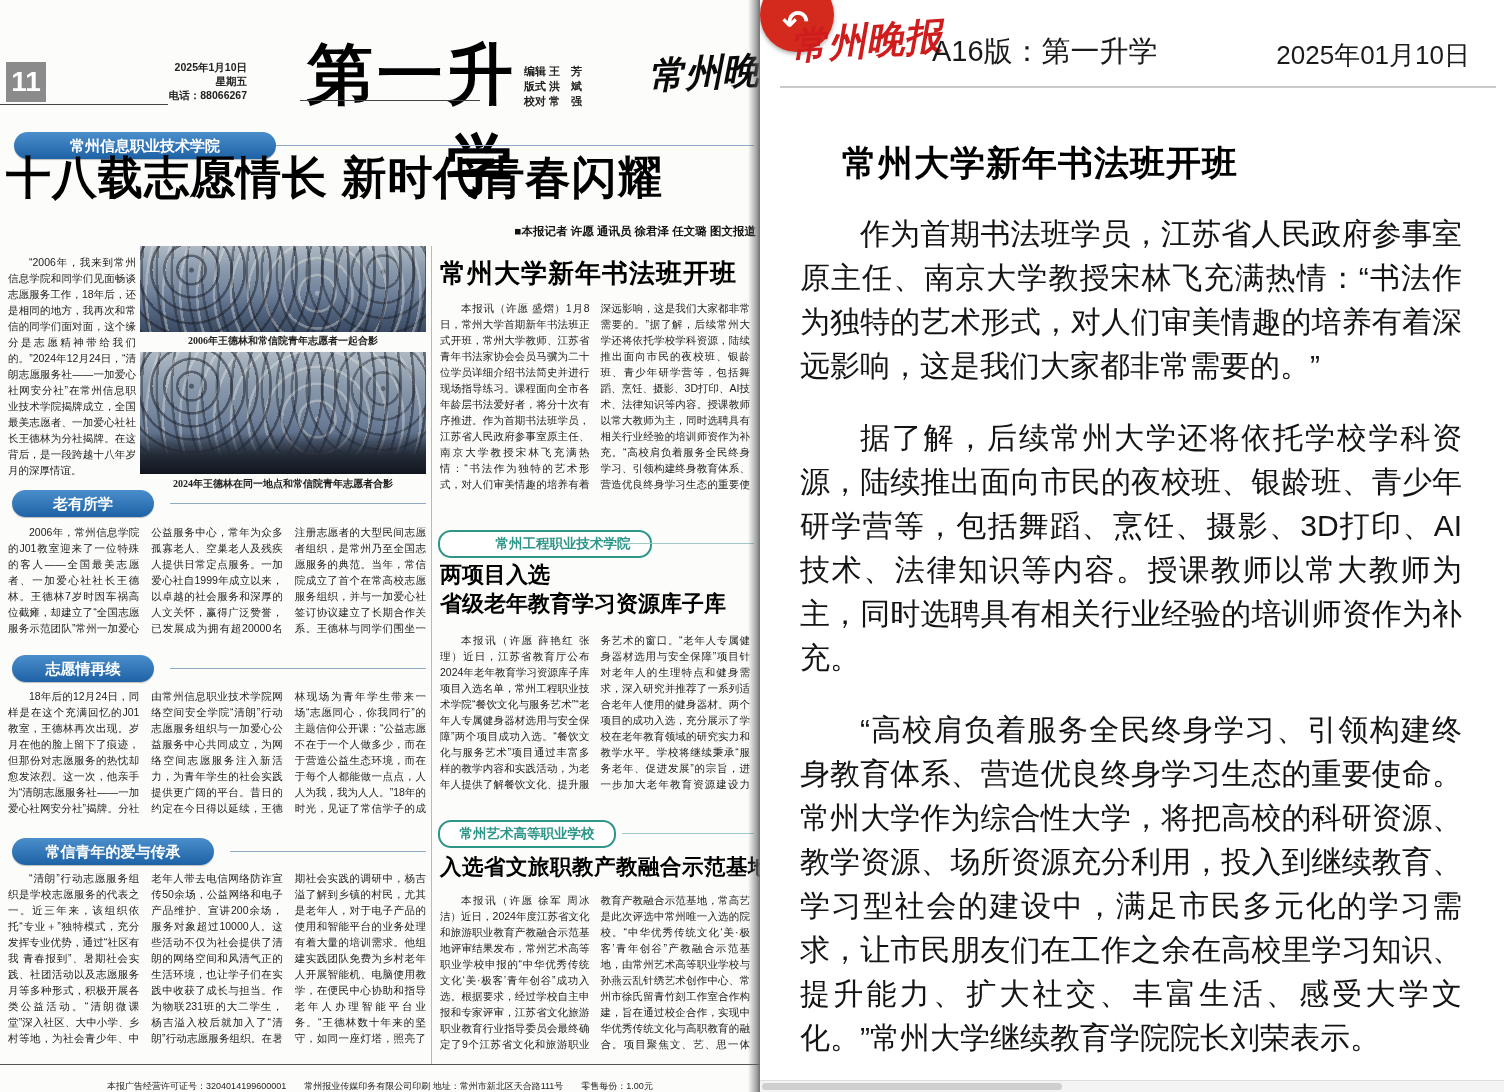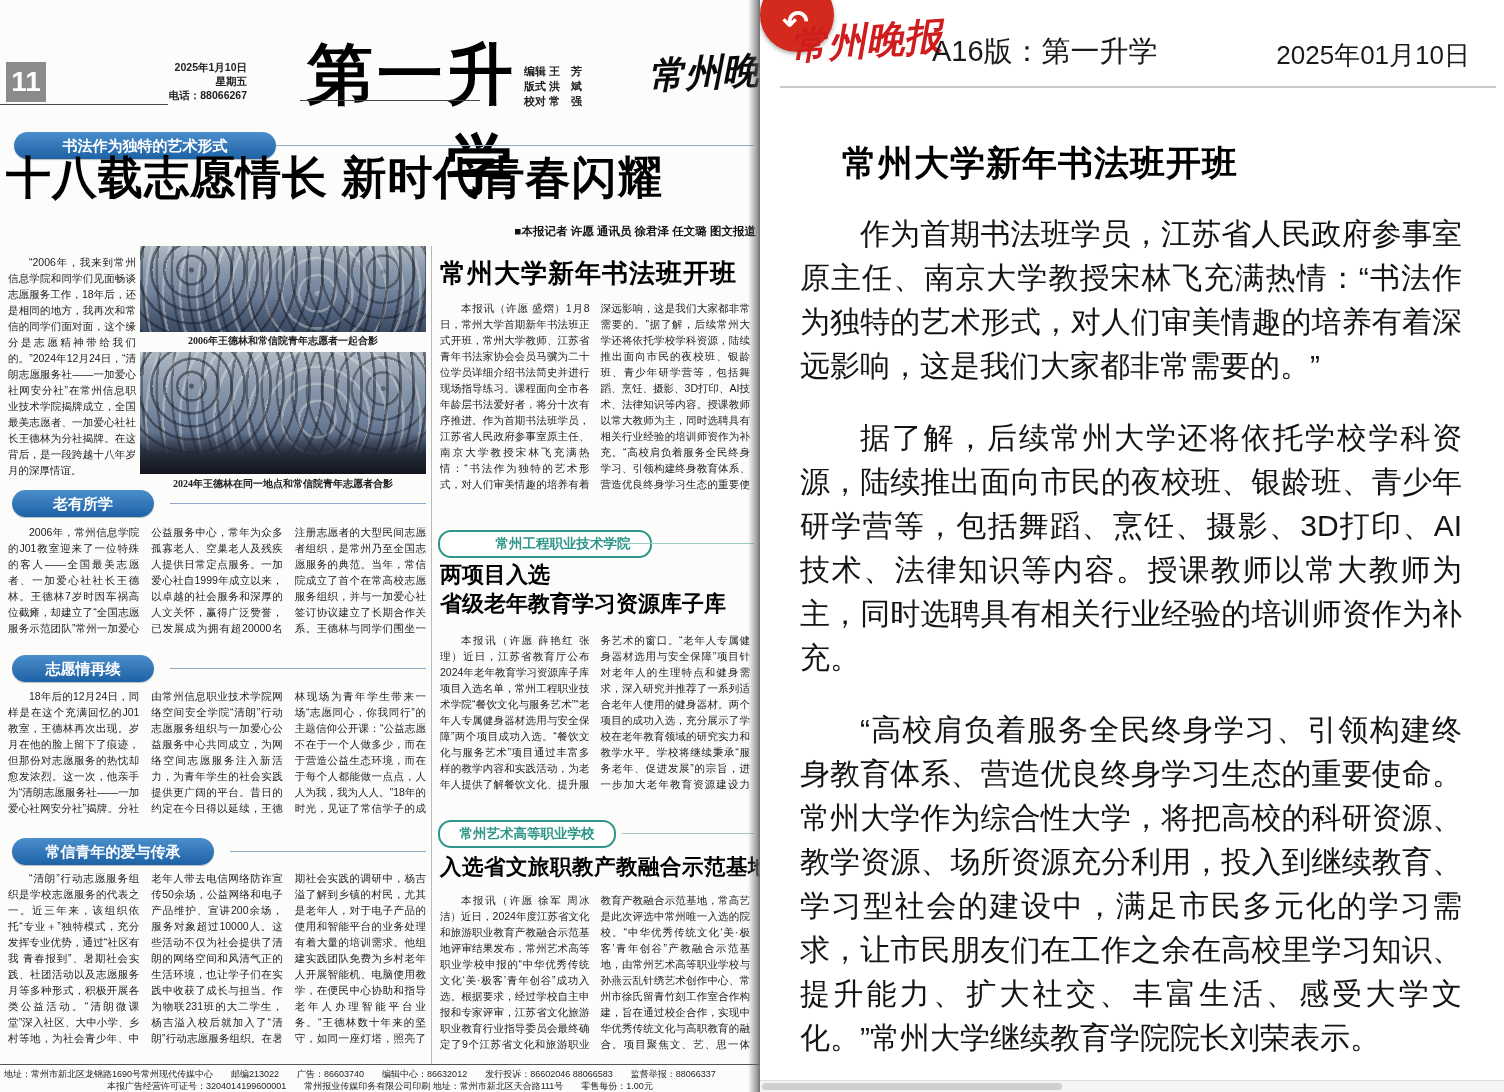--- a/index.html
+++ b/index.html
@@ -101,21 +101,21 @@
     <h1 class="mast-title">第一升学</h1>
     <div class="credits">
       <div>编辑 王　芳</div>
       <div>版式 洪　斌</div>
       <div>校对 常　强</div>
     </div>
     <div class="mast-logo">常州晚报</div>
     <div class="mast-rule"></div>
     <div class="mast-rule2"></div>
 
-    <div class="pill-blue" style="left:14px;top:132px;min-width:230px;">书法作为独特的艺术形式</div>
+    <div class="pill-blue" style="left:14px;top:132px;min-width:230px;">常州信息职业技术学院</div>
     <div class="pill-line" style="left:276px;top:145px;width:478px;"></div>
     <h2 class="lead-headline">十八载志愿情长 新时代青春闪耀</h2>
     <div class="byline">■本报记者 许愿 通讯员 徐君泽 任文璐 图文报道</div>
 
     <div class="smalltext intro-col">
       <p>“2006年，我来到常州信息学院和同学们见面畅谈志愿服务工作，18年后，还是相同的地方，我再次和常信的同学们面对面，这个缘分是志愿精神带给我们的。”2024年12月24日，“清朗志愿服务社——一加爱心社网安分社”在常州信息职业技术学院揭牌成立，全国最美志愿者、一加爱心社社长王德林为分社揭牌。在这背后，是一段跨越十八年岁月的深厚情谊。</p>
     </div>
 
     <div class="photo" style="top:246px;height:86px;"></div>
     <div class="caption" style="top:334px;">2006年王德林和常信院青年志愿者一起合影</div>
@@ -158,21 +158,20 @@
     </div>
 
     <div class="pill-teal" style="left:438px;top:820px;min-width:150px;">常州艺术高等职业学校</div>
     <div class="pill-line-teal" style="left:622px;top:833px;width:132px;"></div>
     <h3 class="art-title a3-title">入选省文旅职教产教融合示范基地</h3>
     <div class="smalltext cols2" style="top:892px;height:168px;">
       <p>本报讯（许愿 徐军 周冰洁）近日，2024年度江苏省文化和旅游职业教育产教融合示范基地评审结果发布，常州艺术高等职业学校申报的“中华优秀传统文化‘美·极客’青年创谷”成功入选。根据要求，经过学校自主申报和专家评审，江苏省文化旅游职业教育行业指导委员会最终确定了9个江苏省文化和旅游职业教育产教融合示范基地，常高艺是此次评选中常州唯一入选的院校。“中华优秀传统文化‘美·极客’青年创谷”产教融合示范基地，由常州艺术高等职业学校与孙燕云乱针绣艺术创作中心、常州市徐氏留青竹刻工作室合作构建，旨在通过校企合作，实现中华优秀传统文化与高职教育的融合。项目聚焦文、艺、思一体化，搭建“知行合一”实践平台，打造就业平台，并计划五年内建成集人才培养、技能竞赛等为一体的“产学研创”平台，为区域优秀传统文化提供全方位服务，培养创新型青年人才。学校将继续与行业、企业开展更密切的合作，不断放大辐射基地服务效应，走出校园、助力小镇、融入区域、联动产业、走向国际，逐步打造成线上线下运作、学校企业交融、国内国际互动的五年一贯制文化艺术职业人才培养“美·极客”青年创谷模式。</p>
     </div>
 
     <div class="foot-rule"></div>
-    <div class="footline" style="top:1068px;">地址：常州市新北区龙锦路1690号常州现代传媒中心　　邮编213022　　广告：86603740　　编辑中心：86632012　　发行投诉：86602046 88066583　　监督举报：88066337</div>
     <div class="footline" style="top:1080px;text-align:center;">本报广告经营许可证号：3204014199600001　　常州报业传媒印务有限公司印刷 地址：常州市新北区天合路111号　　零售每份：1.00元</div>
 
     <div class="page-edge"></div>
   </section>
 
   <section class="reader">
 
     <div class="back-btn">
       <span class="arr">↶</span>
     </div>

